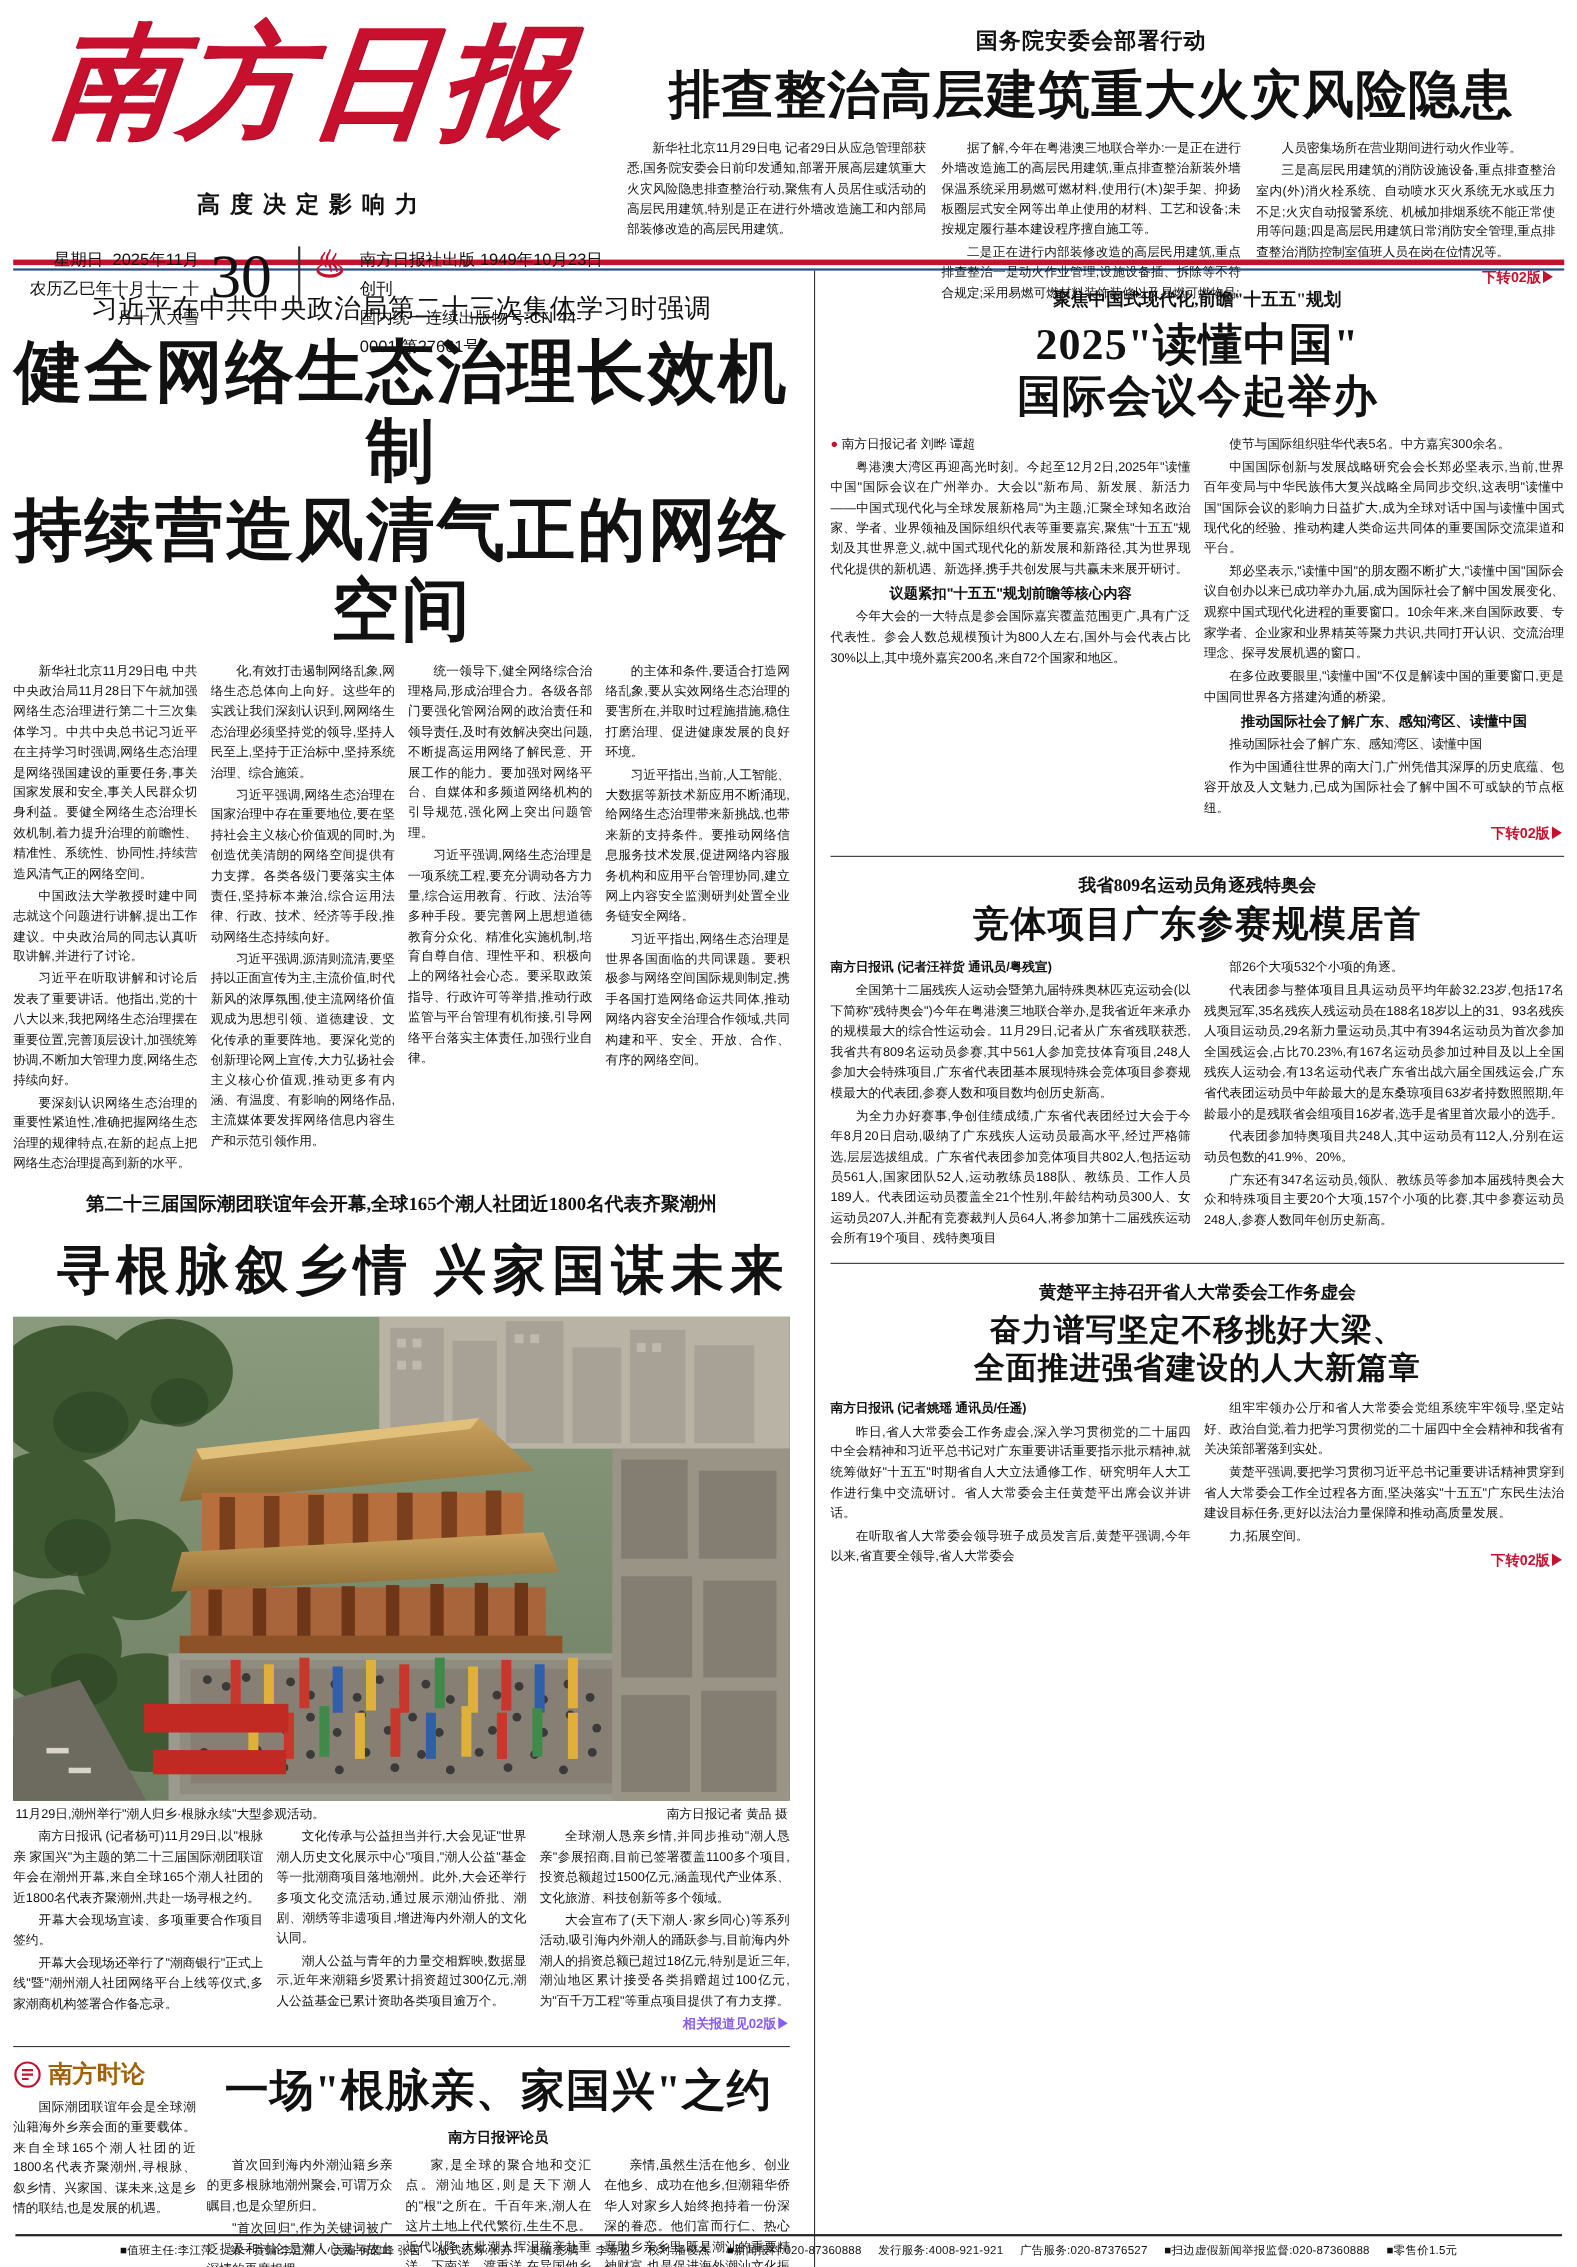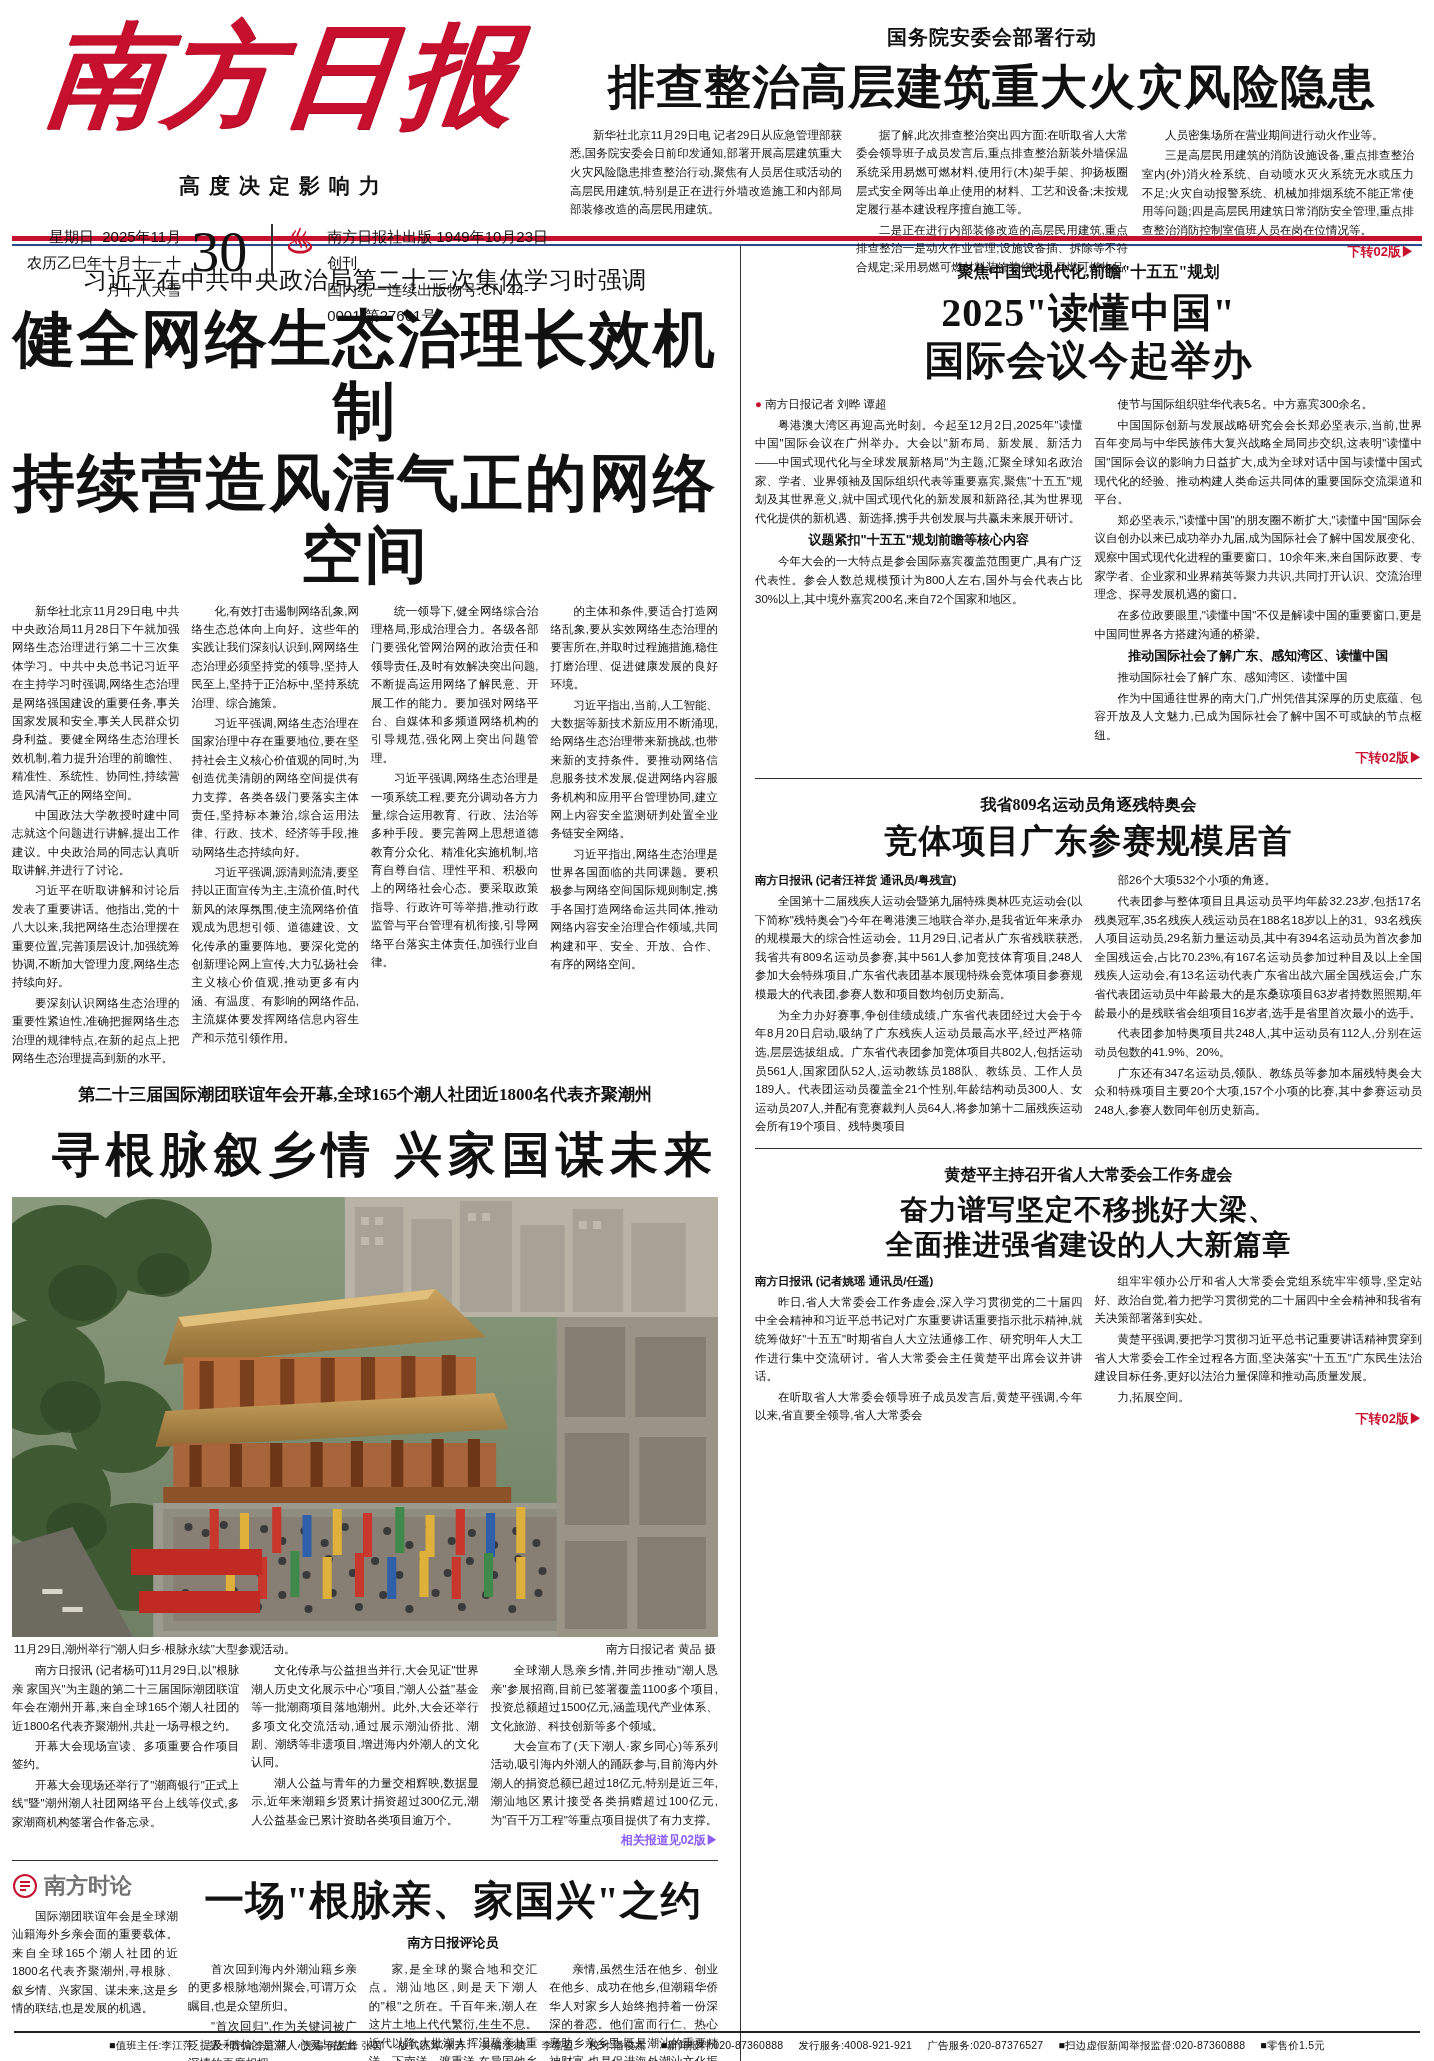--- a/index.html
+++ b/index.html
@@ -53,21 +53,21 @@
   .photo-cap{display:flex;justify-content:space-between;font-size:11.5px;padding:5px 2px 4px;font-family:"Liberation Sans",sans-serif;}
 
   .three-cols{display:flex;gap:12px;font-size:11.5px;line-height:1.6;text-align:justify;font-family:"Liberation Sans",sans-serif;}
   .three-cols .col{flex:1;}
   .three-cols .col p{margin:0 0 2px;text-indent:2em;}
   .rel-link{color:#8b5cf6;font-weight:bold;text-align:right;font-size:12px;}
 
   
   .comment-box{display:flex;margin-top:10px;}
   .cm-left{width:176px;flex:none;padding-right:10px;box-sizing:border-box;}
-  .cm-brand{display:flex;align-items:center;gap:6px;font-size:22px;font-weight:bold;color:#737373;margin-bottom:6px;}
+  .cm-brand{display:flex;align-items:center;gap:6px;font-size:22px;font-weight:bold;color:#a16207;margin-bottom:6px;}
   .cm-icon{width:26px;height:26px;flex:none;}
   .cm-right{flex:1;}
   .cm-head{text-align:center;font-size:40px;font-weight:bold;letter-spacing:1px;margin:2px 0 6px;}
   .cm-byline{text-align:center;font-size:13px;font-weight:bold;margin-bottom:8px;}
 
   
   .rs-kicker{text-align:center;font-size:16px;font-weight:bold;margin:16px 0 6px;}
   .rs-head{text-align:center;font-size:40px;font-weight:bold;line-height:1.2;letter-spacing:1px;margin:0 0 10px;}
   .rs-head.sm{font-size:33px;}
   .rs-head.xs{font-size:28px;line-height:1.25;}
@@ -113,21 +113,21 @@
     </div>
 
     <div class="mh-right">
       <div class="kicker">国务院安委会部署行动</div>
       <div class="lead-hl">排查整治高层建筑重大火灾风险隐患</div>
       <div class="top-cols">
         <div class="col">
           <p>新华社北京11月29日电 记者29日从应急管理部获悉,国务院安委会日前印发通知,部署开展高层建筑重大火灾风险隐患排查整治行动,聚焦有人员居住或活动的高层民用建筑,特别是正在进行外墙改造施工和内部局部装修改造的高层民用建筑。</p>
         </div>
         <div class="col">
-          <p>据了解,此次排查整治突出四方面:在听取省人大常委会领导班子成员发言后,重点排查整治新装外墙保温系统采用易燃可燃材料,使用行(木)架手架、抑扬板圈层式安全网等出单止使用的材料、工艺和设备;未按规定履行基本建设程序擅自施工等。</p>
+          <p>据了解,今年在粤港澳三地联合举办:一是正在进行外墙改造施工的高层民用建筑,重点排查整治新装外墙保温系统采用易燃可燃材料,使用行(木)架手架、抑扬板圈层式安全网等出单止使用的材料、工艺和设备;未按规定履行基本建设程序擅自施工等。</p>
           <p>二是正在进行内部装修改造的高层民用建筑,重点排查整治一是动火作业管理;设施设备插、拆除等不符合规定;采用易燃可燃材料装饰装修以及易燃可燃物品;</p>
         </div>
         <div class="col">
           <p>人员密集场所在营业期间进行动火作业等。</p>
           <p>三是高层民用建筑的消防设施设备,重点排查整治室内(外)消火栓系统、自动喷水灭火系统无水或压力不足;火灾自动报警系统、机械加排烟系统不能正常使用等问题;四是高层民用建筑日常消防安全管理,重点排查整治消防控制室值班人员在岗在位情况等。</p>
           <div class="jump">下转02版▶</div>
         </div>
       </div>
     </div>
   </div>

